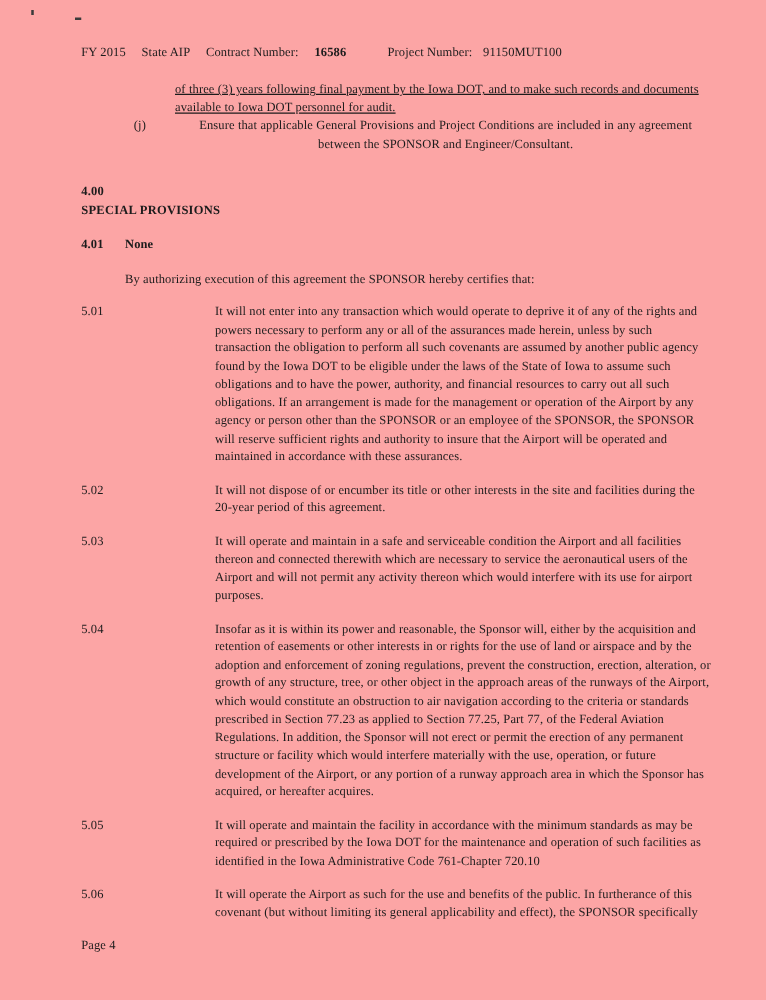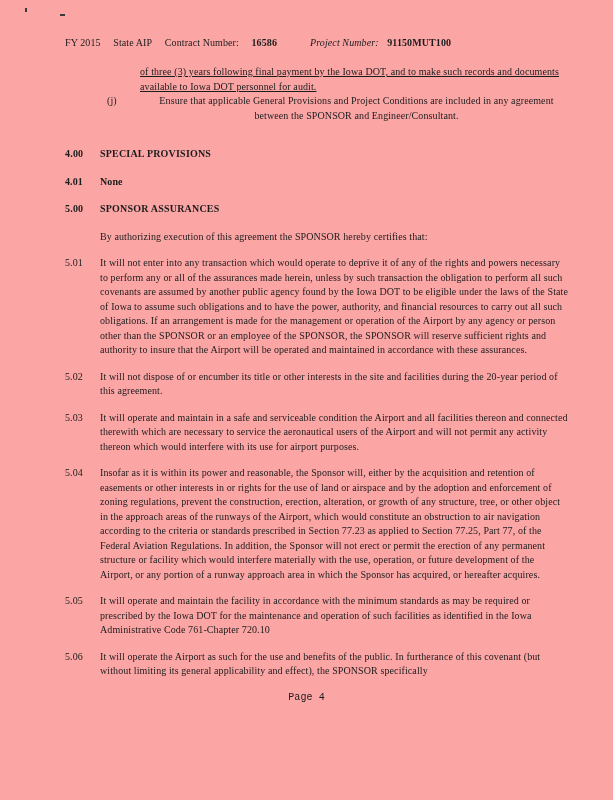--- a/index.html
+++ b/index.html
@@ -25,42 +25,42 @@
   }
   
   .scan-mark { position: absolute; background: #3a3a3a; }
   .mark-1 { left: 25px; top: 8px; width: 2px; height: 4px; }
   .mark-2 { left: 60px; top: 14px; width: 5px; height: 2px; }
 
   .header-line { position: relative; height: 15px; margin-bottom: 14px; white-space: nowrap; }
   .header-left span { margin-right: 10px; }
   .header-left .hval { font-weight: bold; margin-right: 0; }
   .header-right { position: absolute; left: 245px; top: 0; }
-  .header-right .hval { font-weight: bold; text-align: right; }
-  .header-right .hlabel { margin-right: 6px; font-style: italic; }
+  .header-right .hval { font-weight: normal; text-align: right; }
+  .header-right .hlabel { margin-right: 6px; }
 
   .cont-block { margin-bottom: 24px; }
   .cont-carryover { margin-left: 75px; width: 430px; text-decoration: underline; }
   .cont-item { display: flex; margin-left: 42px; }
   .cont-item .marker { width: 38px; flex-shrink: 0; }
   .cont-item .itext { width: 423px; text-align: center; }
 
   .row { display: flex; margin-bottom: 13px; font-weight: bold; }
   .row .num { width: 35px; flex-shrink: 0; }
   .row .body { flex: 1; max-width: 469px; }
-  .row.heading { font-weight: bold; letter-spacing: 0.2px; }
+  .row.heading { font-weight: bold; letter-spacing: 0.2px; flex-direction: column; }
   .row.heading .num { font-weight: bold; }
 
   .intro-par { margin-left: 35px; max-width: 469px; margin-bottom: 12px; }
 
-  .assurance { display: flex; margin-bottom: 12px; }
+  .assurance { display: flex; margin-bottom: 12px; gap: 48px; }
   .assurance .num { width: 35px; flex-shrink: 0; }
-  .assurance .body { flex: 1; max-width: 469px; }
+  .assurance .body { flex: 1; max-width: 469px; margin-left: 24px; }
 
-  .footer { text-align: center; margin-top: 10px; padding-right: 21px; font-family: Liberation Mono, monospace; }
+  .footer { margin-top: 10px; padding-right: 21px; }
 </style>
 </head>
 <body>
 
 <div class="page">
 
   <div class="scan-mark mark-1"></div>
   <div class="scan-mark mark-2"></div>
 
   <div class="header-line">
@@ -87,24 +87,20 @@
   <div class="row heading">
     <span class="num">4.00</span>
     <span class="body">SPECIAL PROVISIONS</span>
   </div>
 
   <div class="row">
     <span class="num">4.01</span>
     <span class="body">None</span>
   </div>
 
-  <div class="row heading">
-    <span class="num">5.00</span>
-    <span class="body">SPONSOR ASSURANCES</span>
-  </div>
 
   <div class="intro-par">By authorizing execution of this agreement the SPONSOR hereby certifies that:</div>
 
   <div class="assurance">
     <span class="num">5.01</span>
     <span class="body">It will not enter into any transaction which would operate to deprive it of any of the rights and powers necessary to perform any or all of the assurances made herein, unless by such transaction the obligation to perform all such covenants are assumed by another public agency found by the Iowa DOT to be eligible under the laws of the State of Iowa to assume such obligations and to have the power, authority, and financial resources to carry out all such obligations.  If an arrangement is made for the management or operation of the Airport by any agency or person other than the SPONSOR or an employee of the SPONSOR, the SPONSOR will reserve sufficient rights and authority to insure that the Airport will be operated and maintained in accordance with these assurances.</span>
   </div>
 
   <div class="assurance">
     <span class="num">5.02</span>

